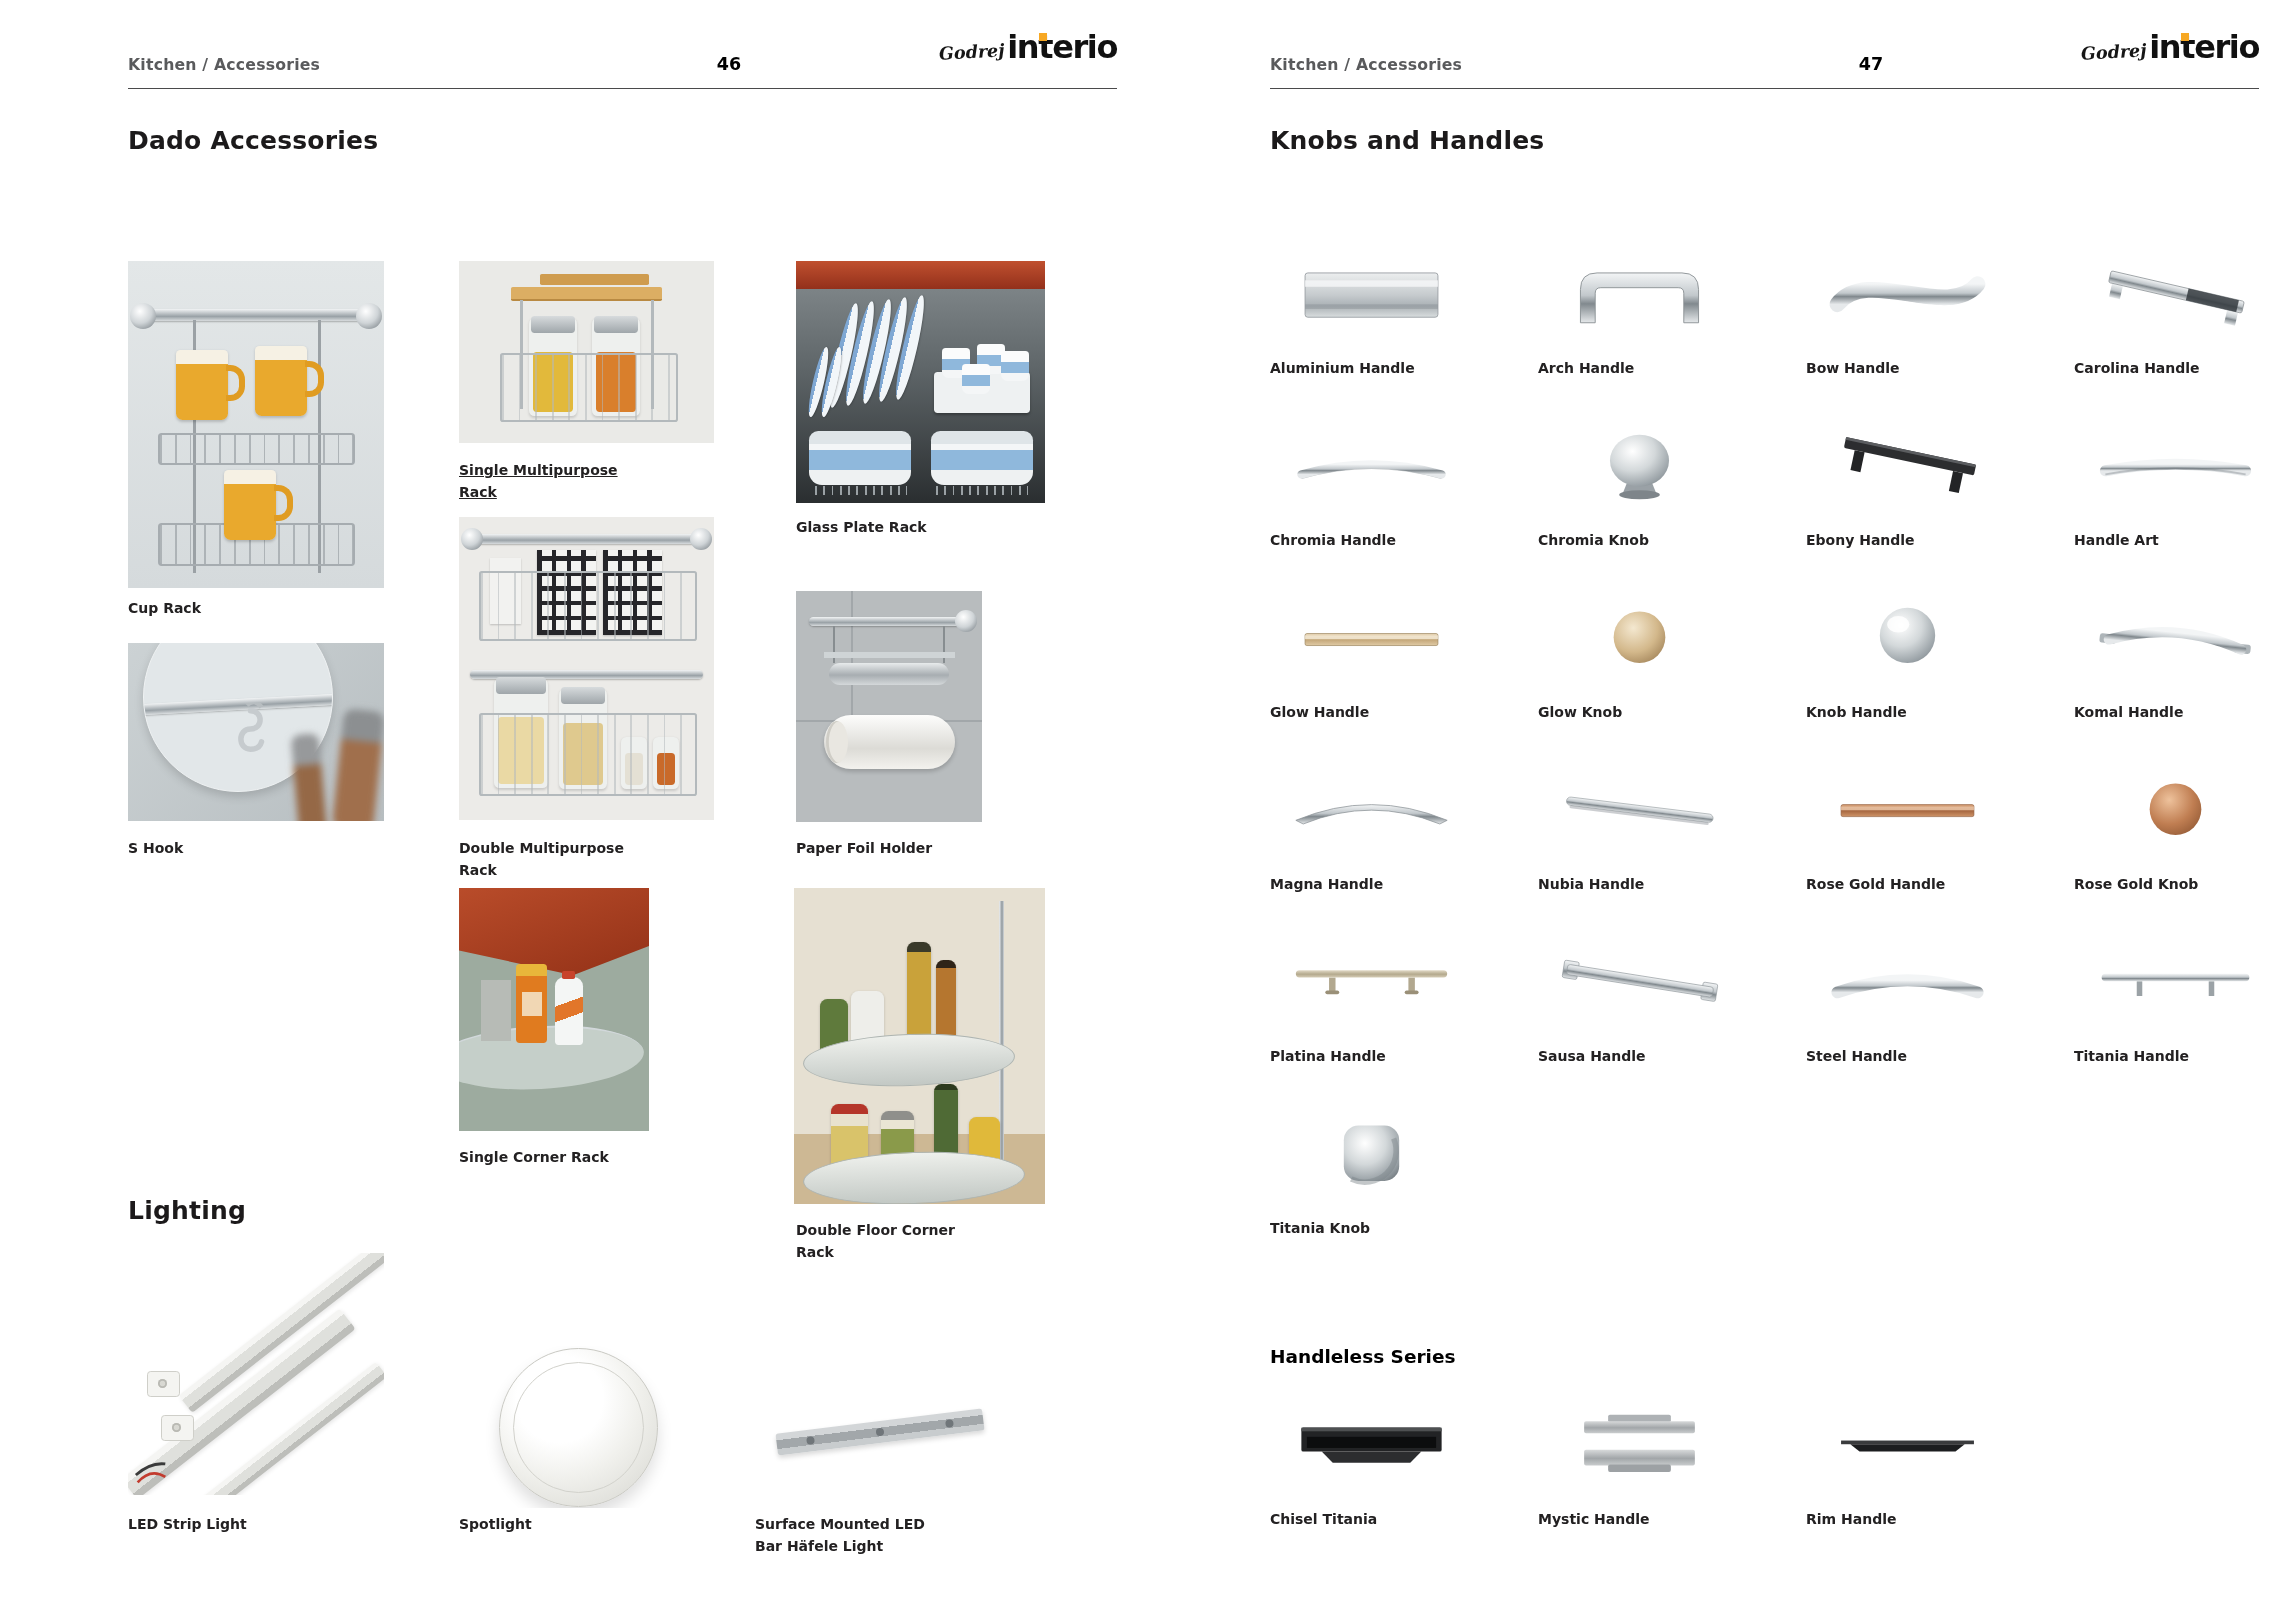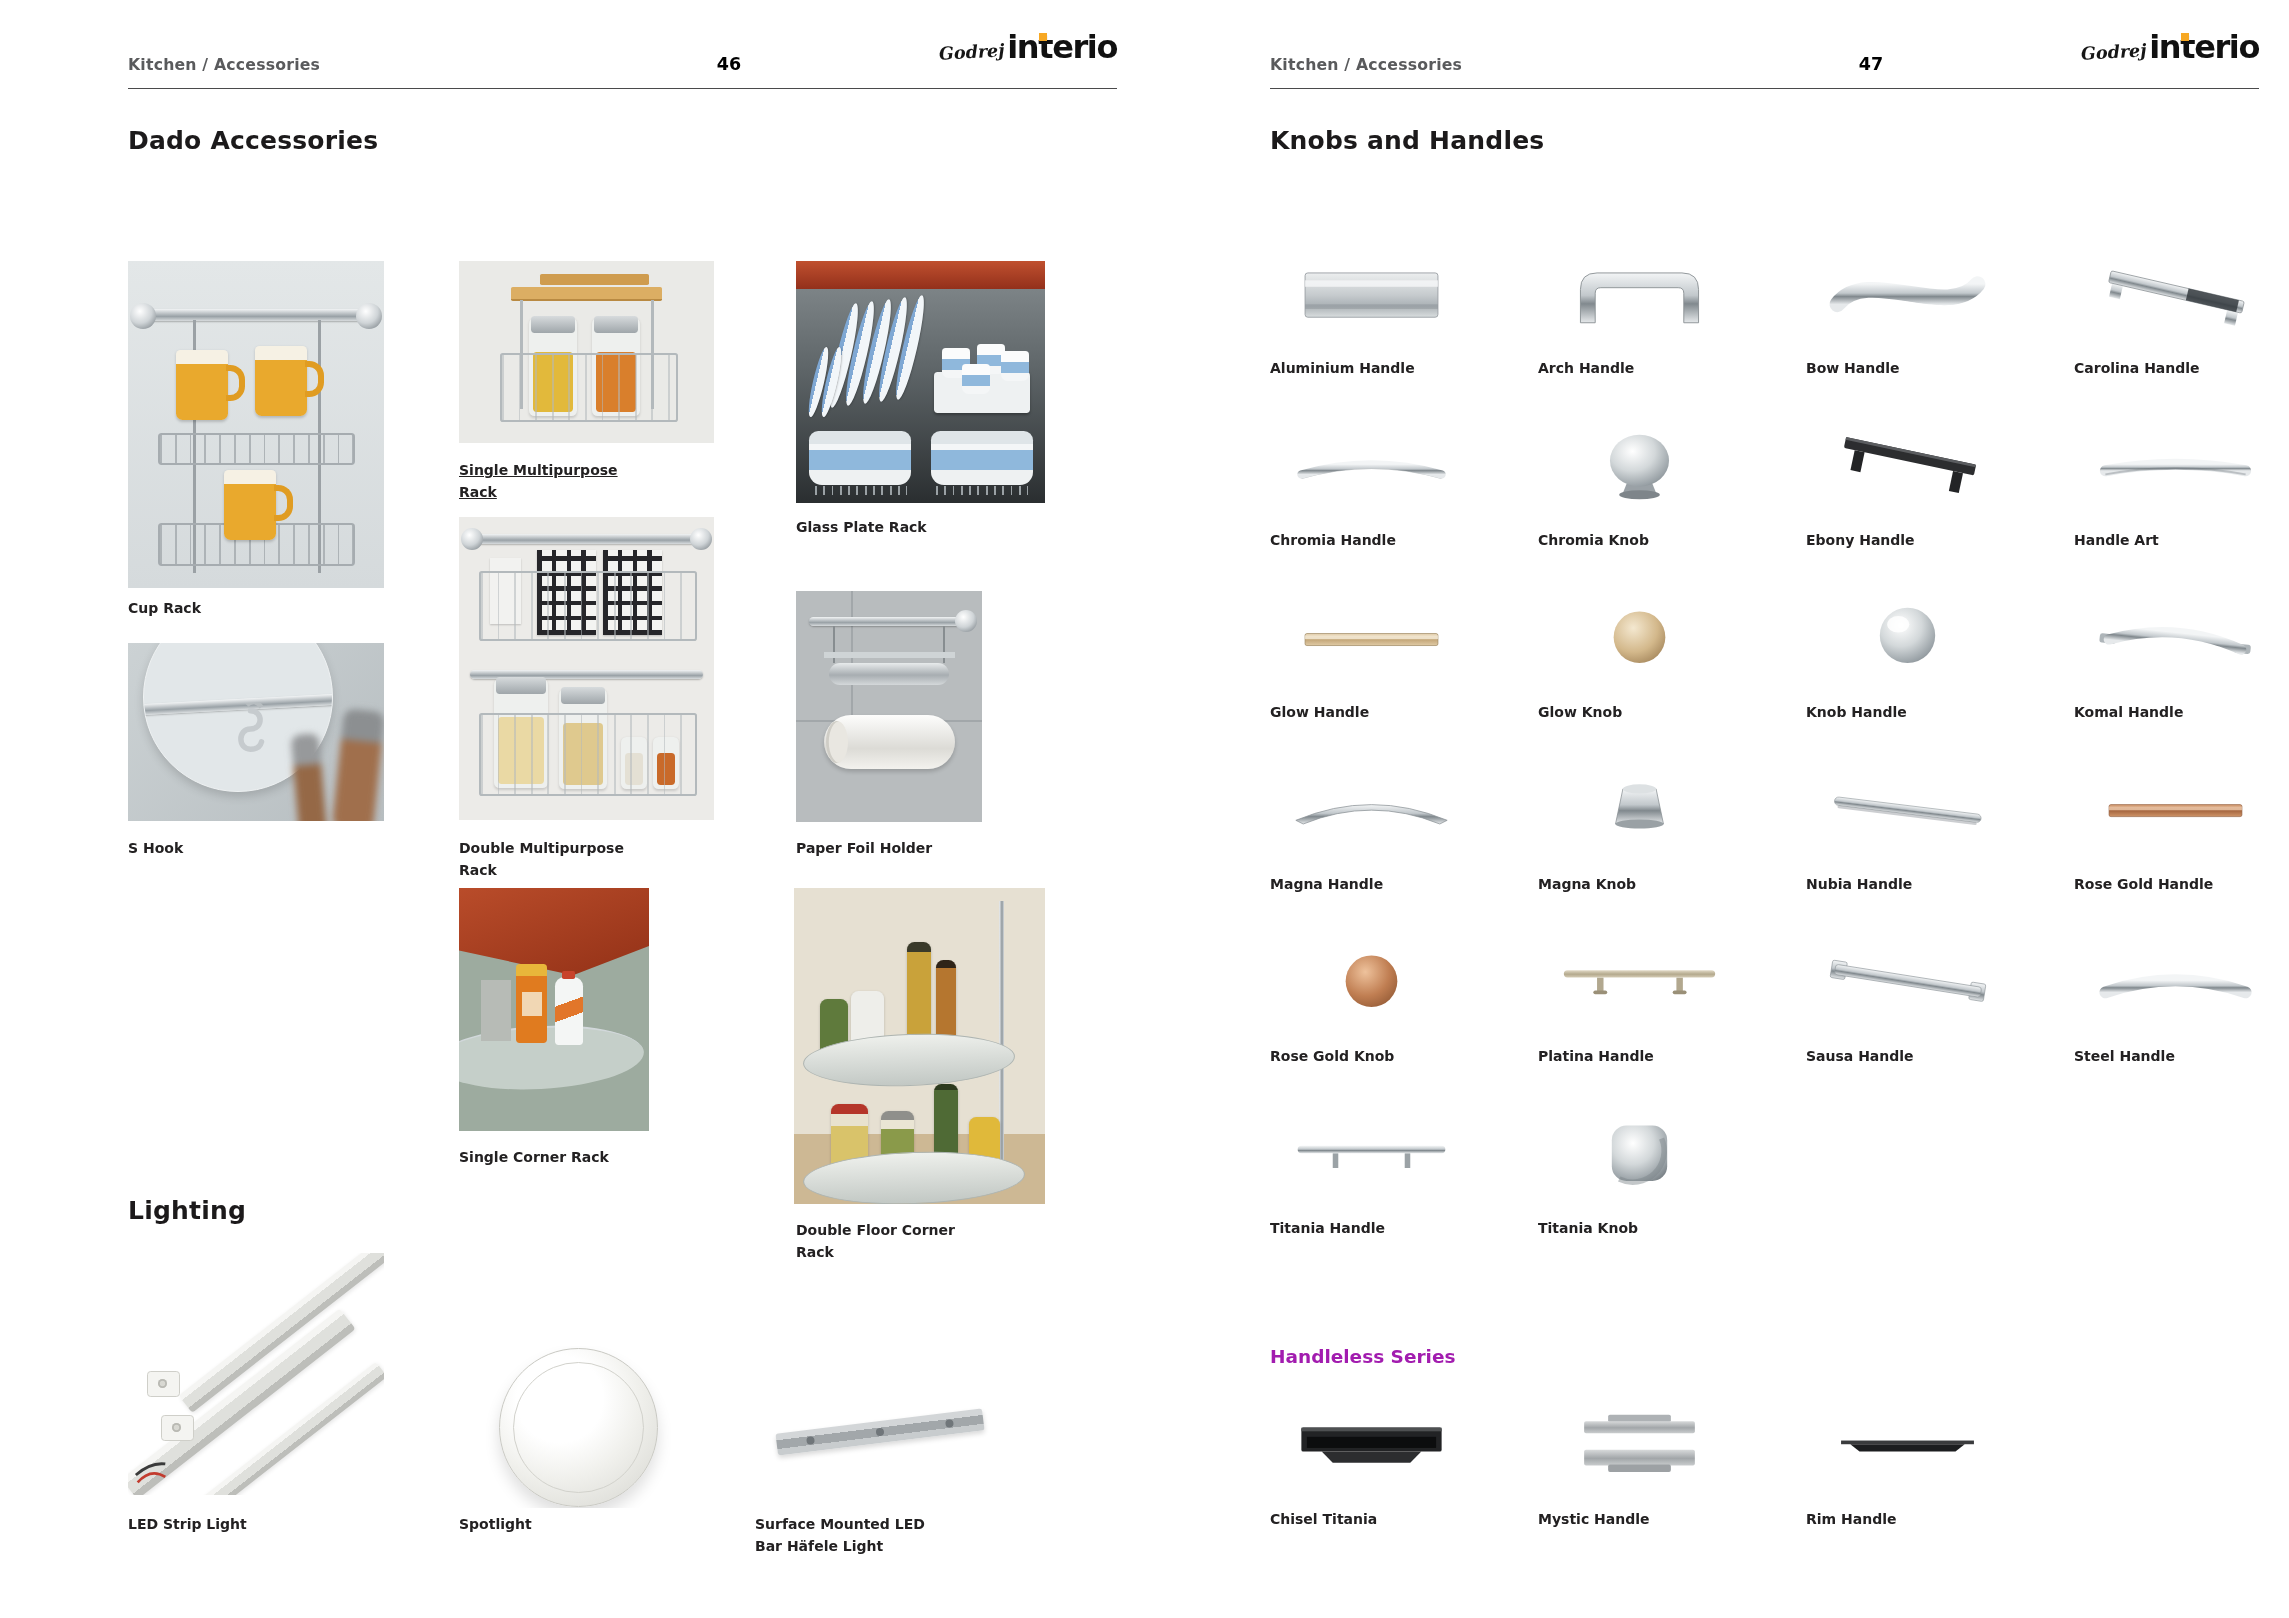--- a/index.html
+++ b/index.html
@@ -16,21 +16,21 @@
   .pnum{position:absolute;left:0;width:62%;top:54px;text-align:right;font-size:17.5px;font-weight:700;color:#000000;}
   .rule{position:absolute;left:0;right:0;top:88px;border-top:1.8px solid #4a4a4b;}
   .logo{position:absolute;right:0;top:31px;display:flex;align-items:baseline;}
   .logo-script{font-family:"DejaVu Serif","Liberation Serif",serif;font-style:italic;font-weight:700;font-size:17.5px;color:#161616;transform:rotate(-3deg);margin-right:2.8px;}
   .logo-word{font-size:32px;font-weight:800;color:#111;letter-spacing:-1.4px;line-height:1;}
   .logo-word .t{position:relative;display:inline-block;}
   .logo-word .t::before{content:"";position:absolute;left:0.9px;top:1.8px;width:8.3px;height:8.3px;background:#F7A823;}
 
   
   .sect{position:absolute;font-size:25px;font-weight:800;color:#1c1a1b;letter-spacing:0.2px;}
-  .subsect{position:absolute;font-size:18.5px;font-weight:800;color:#a21caf;}
+  .subsect{position:absolute;font-size:18.5px;font-weight:800;color:#000000;}
   .plabel{position:absolute;font-size:14px;font-weight:700;color:#232122;line-height:1.55;max-width:194px;}
 
   
   .photo{position:absolute;overflow:hidden;}
   .abs{position:absolute;}
   .rail{position:absolute;background:linear-gradient(180deg,#f2f4f5,#9aa2a7 62%,#d8dcde);border-radius:6.5px;box-shadow:0 0.9px 1.8px rgba(0,0,0,.25);}
   .cap{position:absolute;border-radius:50%;background:radial-gradient(circle at 38% 32%,#fff,#cfd4d7 50%,#8b9297 85%,#6e767b);}
 
   
   #ph-cup{left:0;top:261px;width:256px;height:327px;
@@ -499,30 +499,20 @@
       <div class="himg">
           <svg viewBox="0 0 220 110">
         <path d="M28,64 Q110,30 192,64 L184,68 Q110,38 36,68 Z" fill="url(#gChromeV)" stroke="#8a9094" stroke-width="0.8"></path>
       </svg>
         </div>
       <div class="hlabel">Magna Handle</div>
     </div>
     <div class="cell">
       <div class="himg">
           <svg viewBox="0 0 220 110">
-        <path d="M92,30 L128,30 L136,68 L84,68 Z" fill="url(#gChromeV)" stroke="#858c90" stroke-width="0.8"></path>
-        <ellipse cx="110" cy="30" rx="18" ry="5" fill="#dde1e3"></ellipse>
-        <ellipse cx="110" cy="68" rx="26" ry="5" fill="#9aa1a5"></ellipse>
-      </svg>
-        </div>
-      <div class="hlabel">Magna Knob</div>
-    </div>
-    <div class="cell">
-      <div class="himg">
-          <svg viewBox="0 0 220 110">
         <g transform="rotate(7 110 55)">
           <rect x="30" y="48" width="160" height="9" rx="4.5" fill="url(#gChromeV)" stroke="#9aa0a4" stroke-width="0.7"></rect>
           <rect x="34" y="57" width="152" height="3" rx="1.5" fill="#6d747a" opacity="0.35"></rect>
         </g>
       </svg>
         </div>
       <div class="hlabel">Nubia Handle</div>
     </div>
 
     <div class="cell">

